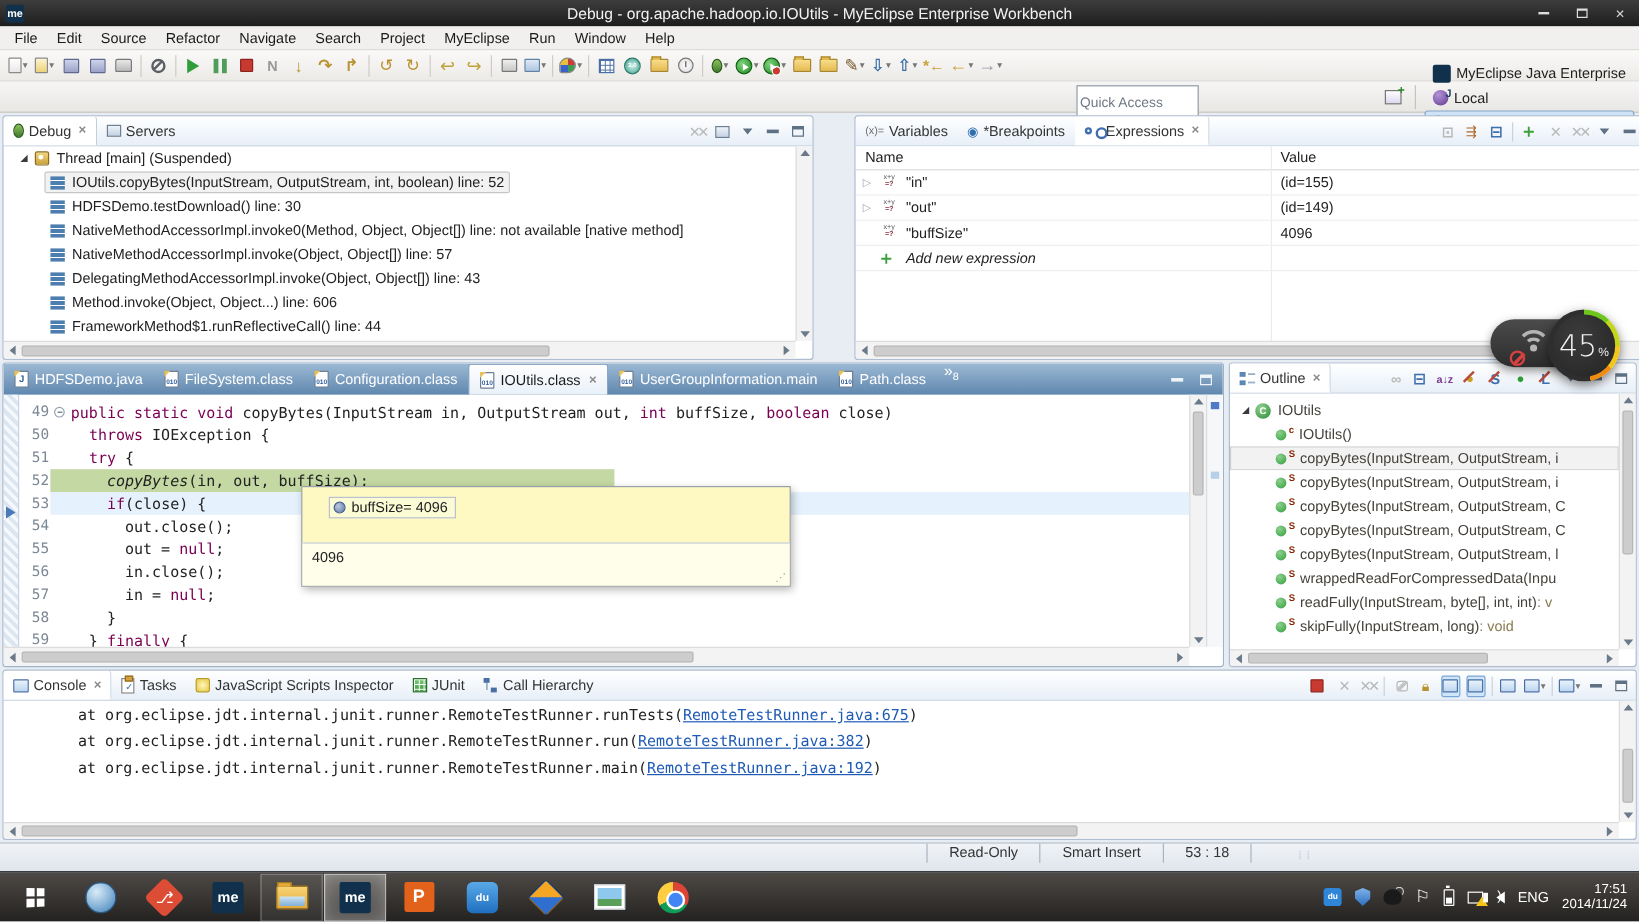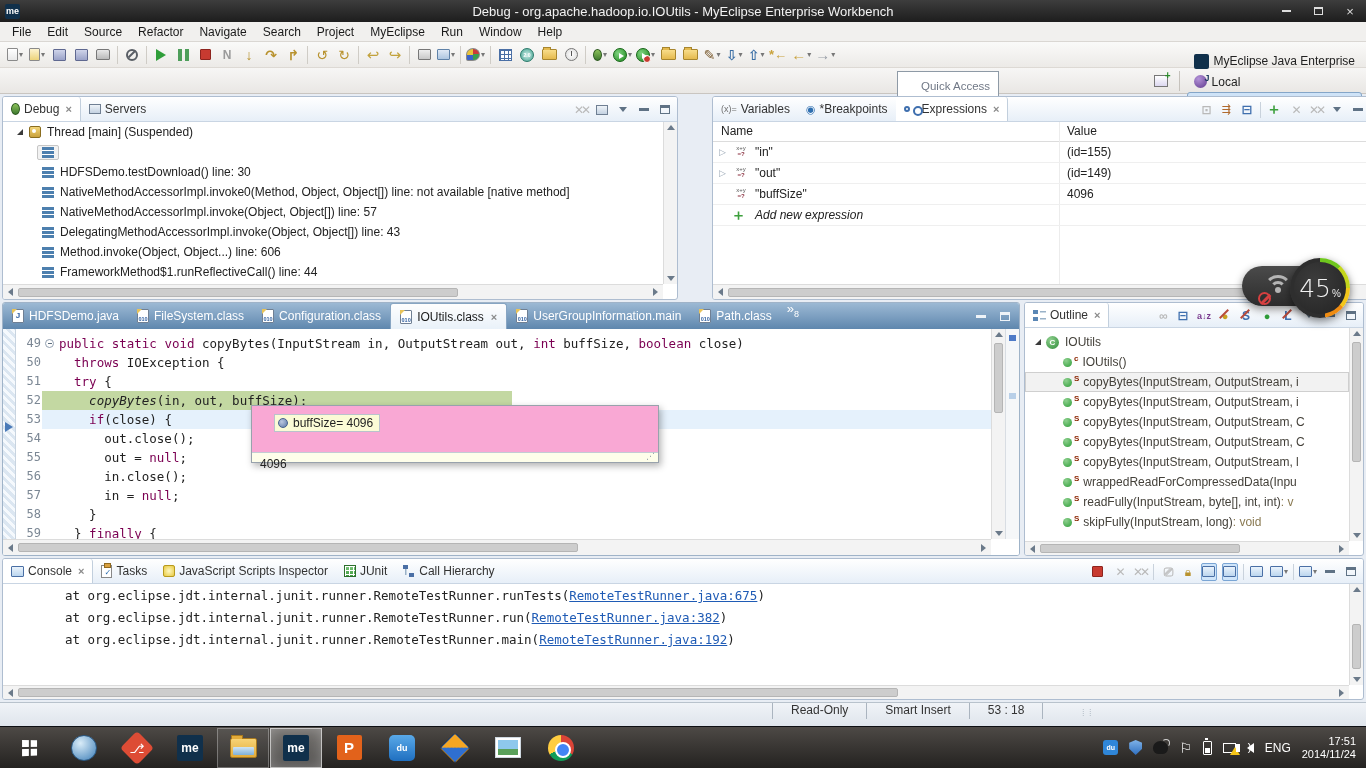--- a/index.html
+++ b/index.html
@@ -58,21 +58,21 @@
 .i-run::after,.i-run-external::after{content:"";position:absolute;left:5px;top:4px;border-left:5px solid #fff;border-top:3px solid transparent;border-bottom:3px solid transparent}
 .i-run-external::before{content:"";position:absolute;right:-2px;bottom:-2px;width:6px;height:6px;border-radius:50%;background:#c83a30;border:1px solid #fff}
 .i-pencil::before{content:"✎";color:#7a5a2e;font-size:14px}
 .i-import::before{content:"⇩";color:#3a6ea5;font-size:14px;font-weight:bold}
 .i-export::before{content:"⇧";color:#3a6ea5;font-size:14px;font-weight:bold}
 .i-back-star::before{content:"*←";color:#c9a23c;font-size:13px;font-weight:bold}
 .i-back::before{content:"←";color:#c9a23c;font-size:15px;font-weight:bold}
 .i-forward::before{content:"→";color:#9aa0a8;font-size:15px;font-weight:bold}
 
 
-#qabox{position:absolute;left:897px;top:3px;width:102px;height:30px;background:#fff;border:1px solid #8e9aa6;color:#707886;font-size:11.5px;display:flex;align-items:center;padding-left:23px}
+#qabox{position:absolute;left:897px;top:3px;width:102px;height:30px;background:#fff;border:1px solid #8e9aa6;color:#707886;font-size:11.5px;display:flex;align-items:center;padding-left:2px}
 #persp{position:absolute;right:4px;top:0;height:26px;display:flex;align-items:center;gap:4px}
 .psep{width:1px;height:20px;background:#c6c2bc;margin:0 3px}
 .persp{display:flex;align-items:center;gap:5px;padding:2px 6px;border-radius:3px;border:1px solid transparent;white-space:nowrap}
 .persp.active{background:#cfe3f7;border-color:#84a6c8}
 .p-ic-open{width:14px;height:12px;border:1px solid #777;background:linear-gradient(#fff,#dcd8f0);position:relative}
 .p-ic-open::after{content:"+";position:absolute;right:-4px;top:-6px;color:#2a8a2a;font-weight:bold;font-size:10px}
 .p-ic-me{width:15px;height:15px;background:#10304b;color:#fff;font-size:8px;font-weight:bold;display:flex;align-items:center;justify-content:center;border-radius:2px}
 .p-ic-java{width:13px;height:13px;border-radius:50%;background:radial-gradient(circle at 35% 30%,#b493d8,#5f3a8e);position:relative}
 .p-ic-java::after{content:"J";position:absolute;right:-3px;top:-2px;color:#1a3a5c;font-size:9px;font-weight:bold}
 
@@ -169,21 +169,21 @@
 .codeline{position:relative;height:19px;line-height:19px;white-space:pre;font-family:"DejaVu Sans Mono","Liberation Mono",monospace;font-size:12.5px}
 .codeline .ln{position:absolute;left:0;width:24px;text-align:right;color:#7b8794;font-size:12px}
 .codeline .ctext{position:absolute;left:42px;z-index:2}
 .band{position:absolute;top:0;height:19px;z-index:1}
 .band.green{left:25px;width:470px;background:#c3d8a2}
 .band.blue{left:25px;right:0;background:#e5f1fc}
 .foldm{position:absolute;left:28px;top:5px;width:9px;height:9px;border:1px solid #93a1b1;border-radius:50%;z-index:3}
 .foldm::after{content:"";position:absolute;left:1.5px;top:3px;width:4px;height:1px;background:#5a6b7c}
 .kw{color:#7b0052;font-weight:normal}
 .mi{font-style:italic}
-#etooltip{position:absolute;left:248px;top:76px;width:408px;height:58px;background:#f9a8d4;border:1px solid #98a2ac;box-shadow:2px 3px 7px rgba(0,0,0,.3);z-index:10}
+#etooltip{position:absolute;left:248px;top:76px;width:408px;height:84px;background:#fef9c3;border:1px solid #98a2ac;box-shadow:2px 3px 7px rgba(0,0,0,.3);z-index:10}
 #etooltip .titem{display:inline-flex;align-items:center;gap:5px;margin:8px 0 0 22px;padding:1px 6px 1px 3px;border:1px solid #b9c2cc;background:#fbfbd6}
 #etooltip .clockic{width:10px;height:10px;border-radius:50%;background:radial-gradient(circle at 35% 35%,#bcc8e0,#5e79a8);border:1px solid #46608e}
 #etooltip .tdetail{position:absolute;left:0;right:0;top:46px;bottom:0;border-top:1px solid #c3ccd4;padding:4px 0 0 8px;background:#fefeea}
 #etooltip .grip{position:absolute;right:2px;bottom:1px;color:#9aa4ae;font-size:9px;letter-spacing:1px}
 #evscroll{position:absolute;right:14px;top:0;bottom:16px;width:14px;background:#f3f3f3;border-left:1px solid #dcdcdc}
 #eruler{position:absolute;right:0;top:0;bottom:16px;width:14px;background:#f5f7f9;border-left:1px solid #d8dde3}
 .marker{position:absolute;left:3px;width:7px;height:6px}
 #ehscroll{position:absolute;left:0;right:28px;bottom:0;height:16px;background:#f3f3f3;border-top:1px solid #dcdcdc;display:flex;align-items:center}
 
 
@@ -478,20 +478,21 @@
   </div>
   <div id="dbg-content">
       <div class="trow">
         <span class="twisty-open"></span>
         <span class="thread-ic"></span>
         <span>Thread [main] (Suspended)</span>
       </div>
       <div class="trow frame-sel">
         <span class="framebox">
           <span class="stackbars"></span>
+          <span>IOUtils.copyBytes(InputStream, OutputStream, int, boolean) line: 52</span>
         </span>
       </div>
       <div class="trow">
         <span class="framebox">
           <span class="stackbars"></span>
           <span>HDFSDemo.testDownload() line: 30</span>
         </span>
       </div>
       <div class="trow">
         <span class="framebox">

